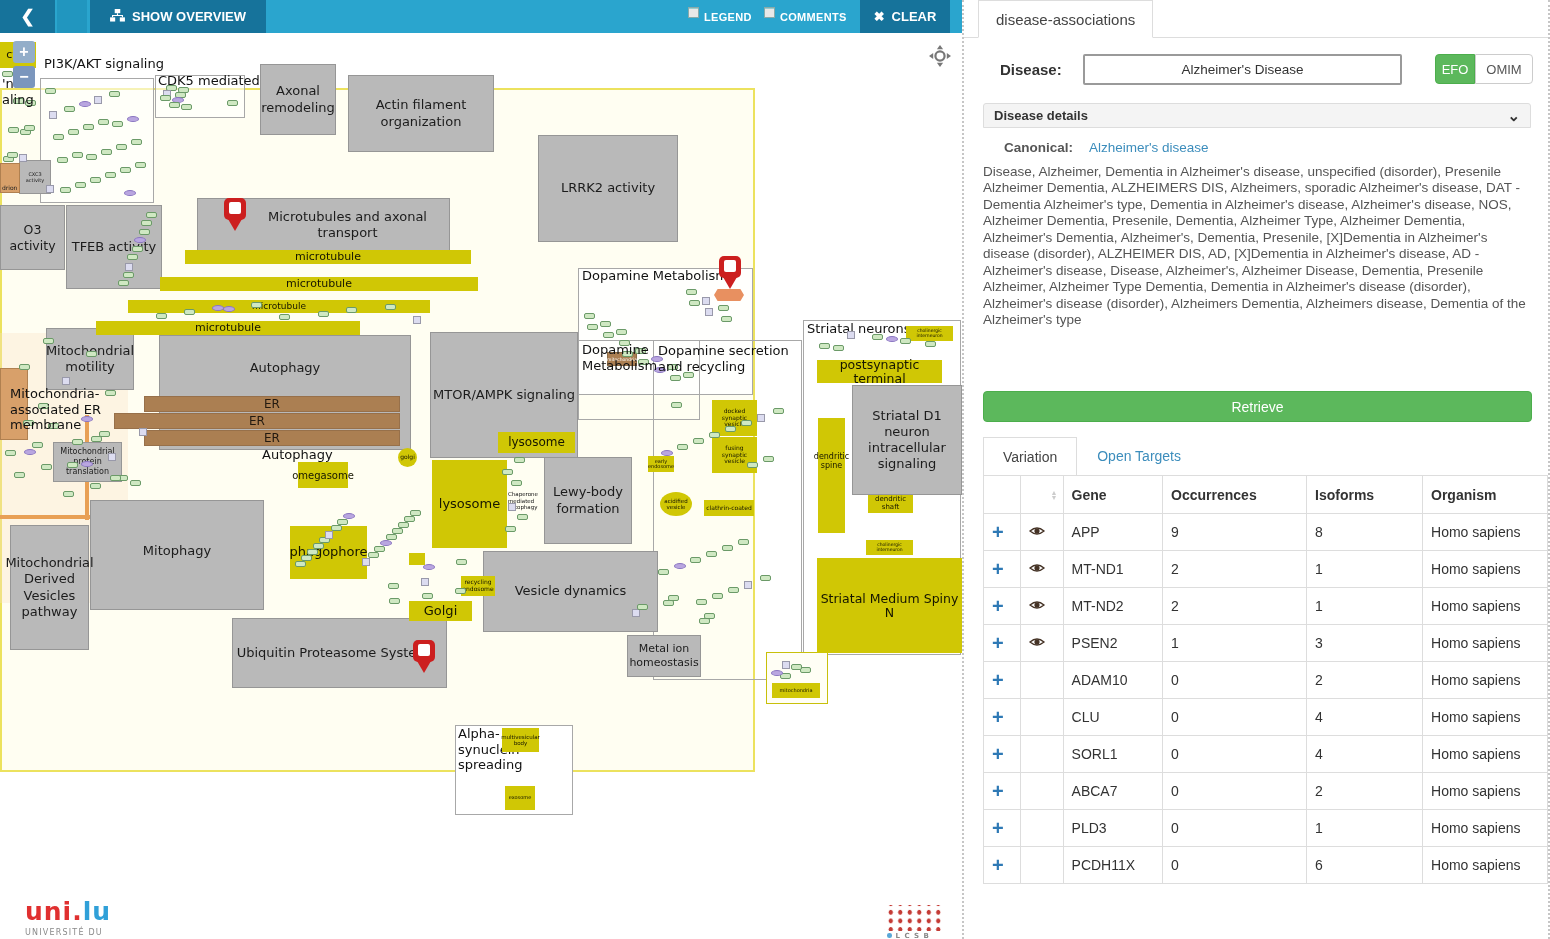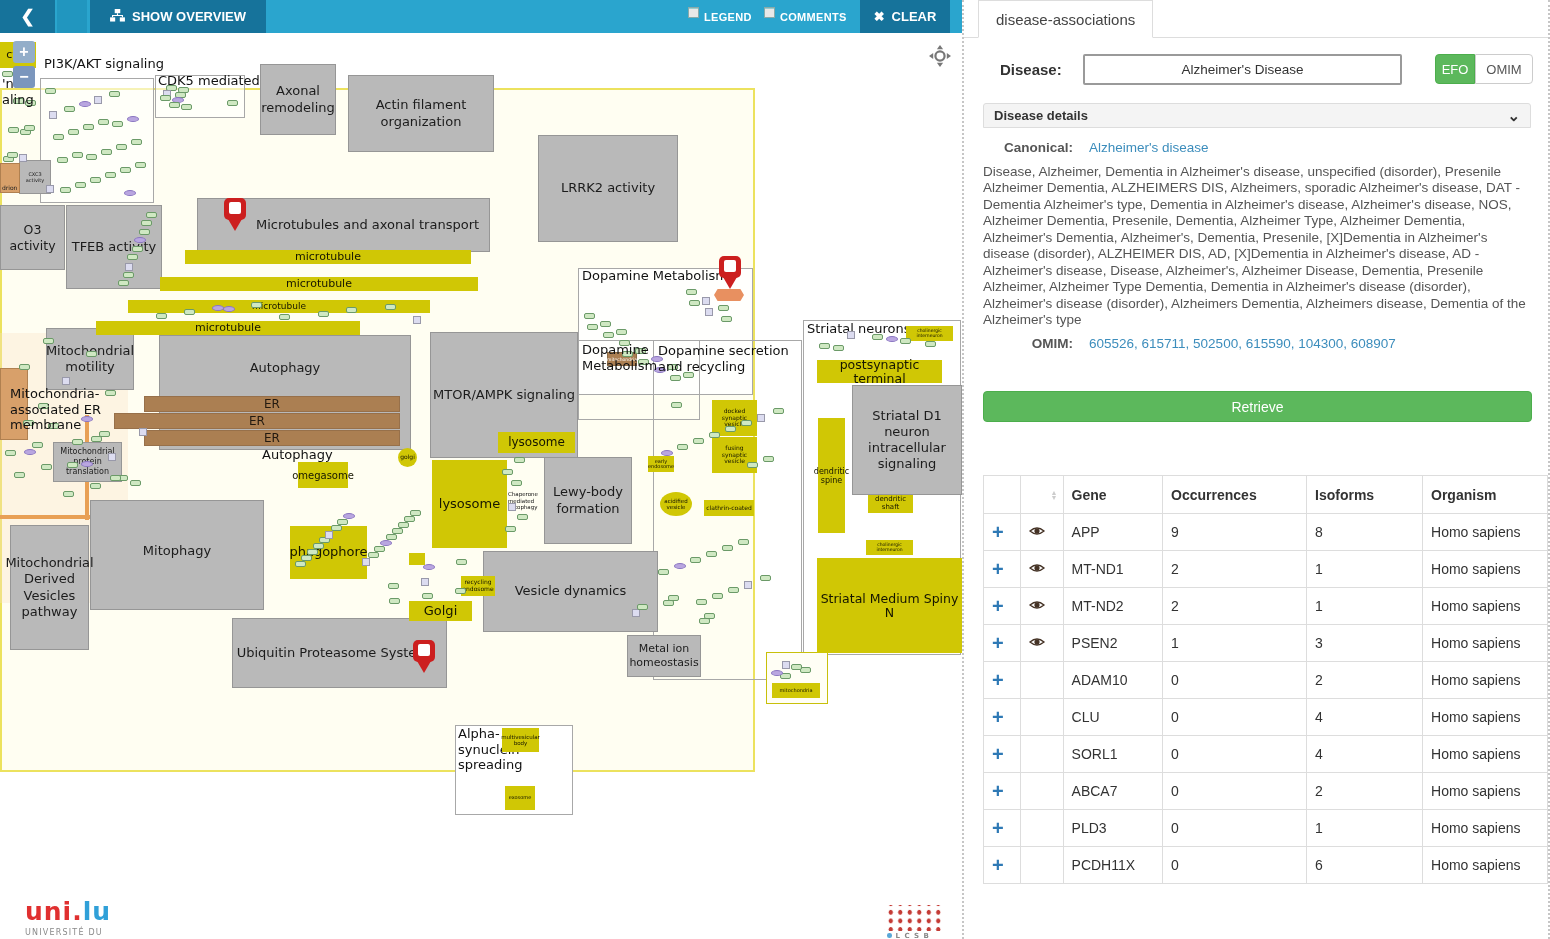--- a/index.html
+++ b/index.html
@@ -163,21 +163,21 @@
 aling</div>
 
     <div class="white-box" style="left:40px;top:45px;width:114px;height:125px;"></div>
     <div class="wb-label" style="left:44px;top:23px;">PI3K/AKT signaling</div>
     <div class="white-box" style="left:155px;top:42px;width:90px;height:43px;"></div>
     <div class="wb-label" style="left:158px;top:40px;">CDK5 mediated</div>
 
     <div class="gray-box" style="left:260px;top:31px;width:76px;height:71px;">Axonal remodeling</div>
     <div class="gray-box" style="left:348px;top:42px;width:146px;height:77px;">Actin filament organization</div>
     <div class="gray-box" style="left:538px;top:102px;width:140px;height:107px;">LRRK2 activity</div>
-    <div class="gray-box" style="left:197px;top:165px;width:293px;height:54px;padding-left:48px;">Microtubules and axonal transport</div>
+    <div class="gray-box" style="left:197px;top:165px;width:253px;height:54px;padding-left:48px;">Microtubules and axonal transport</div>
     <div class="gray-box" style="left:66px;top:172px;width:96px;height:84px;">TFEB activity</div>
     <div class="gray-box" style="left:0;top:172px;width:65px;height:65px;font-size:12.5px;">O3 activity</div>
     <div class="gray-box" style="left:19px;top:127px;width:32px;height:34px;font-size:5px;">CXC3 activity</div>
     <div style="position:absolute;left:0;top:130px;width:20px;height:30px;background:#d8a06a;border:1px solid #b08050;z-index:5;font-size:6px;color:#222;display:flex;align-items:flex-end;padding:1px;">drion</div>
     <div style="position:absolute;left:0;top:335px;width:28px;height:72px;background:#d8a06a;border:1px solid #b08050;z-index:5;"></div>
     <div class="gray-box" style="left:46px;top:295px;width:88px;height:62px;">Mitochondrial motility</div>
     <div class="gray-box" style="left:159px;top:302px;width:252px;height:115px;align-items:flex-start;padding-top:24px;">Autophagy</div>
     <div class="gray-box" style="left:430px;top:299px;width:148px;height:126px;">MTOR/AMPK signaling</div>
     <div class="gray-box" style="left:53px;top:409px;width:69px;height:40px;font-size:8px;">Mitochondrial protein translation</div>
     <div class="gray-box" style="left:90px;top:467px;width:174px;height:110px;align-items:flex-start;padding-top:42px;">Mitophagy</div>
@@ -220,21 +220,21 @@
     <div class="white-box" style="left:578px;top:307px;width:122px;height:80px;background:transparent;"></div>
     <div class="maptext" style="left:582px;top:309px;width:72px;">Dopamine Metabolism</div>
     <div style="position:absolute;left:607px;top:319px;width:30px;height:14px;background:#ab7f52;border:1px solid #8a6a45;z-index:8;font-size:4.5px;color:#fff;display:flex;align-items:center;justify-content:center;">mitochondria</div>
     <div class="white-box" style="left:653px;top:307px;width:149px;height:340px;background:transparent;"></div>
     <div class="maptext" style="left:658px;top:310px;width:140px;">Dopamine secretion and recycling</div>
 
     <div class="white-box" style="left:803px;top:287px;width:158px;height:335px;background:#fff;"></div>
     <div class="wb-label" style="left:807px;top:288px;">Striatal neurons</div>
     <div class="ybox" style="left:906px;top:293px;width:47px;height:15px;font-size:4.5px;">cholinergic interneuron</div>
     <div class="ybox" style="left:817px;top:327px;width:125px;height:23px;font-size:12.5px;">postsynaptic terminal</div>
-    <div class="ybox" style="left:818px;top:385px;width:27px;height:115px;font-size:8px;align-items:flex-start;padding-top:50px;">dendritic spine</div>
+    <div class="ybox" style="left:818px;top:385px;width:27px;height:115px;font-size:8px;align-items:flex-start;padding-top:35px;">dendritic spine</div>
     <div class="ybox" style="left:868px;top:462px;width:45px;height:18px;font-size:7px;">dendritic shaft</div>
     <div class="ybox" style="left:866px;top:507px;width:47px;height:15px;font-size:4.5px;">cholinergic interneuron</div>
     <div class="ybox" style="left:817px;top:525px;width:145px;height:95px;font-size:12.5px;overflow:hidden;">Striatal Medium Spiny N</div>
 
     <div style="position:absolute;left:766px;top:619px;width:62px;height:52px;border:1px solid #c8c00a;background:#fffef5;z-index:6;"></div>
     <div class="ybox" style="left:772px;top:650px;width:48px;height:15px;font-size:5px;">mitochondria</div>
 
     <div class="white-box" style="left:455px;top:692px;width:118px;height:90px;background:#fff;z-index:10;"></div>
     <div class="maptext" style="left:458px;top:693px;width:90px;z-index:12;">Alpha-synuclein spreading</div>
     <div class="ybox" style="left:502px;top:695px;width:37px;height:24px;font-size:5.5px;z-index:12;">multivesicular body</div>
@@ -474,28 +474,30 @@
     </div>
 
     <div class="dd-body">
       <div class="d-row">
         <div class="d-label">Canonical:</div>
         <div class="d-value"><a class="link">Alzheimer's disease</a></div>
       </div>
       <div class="d-row">
         <div class="d-value">Disease, Alzheimer, Dementia in Alzheimer's disease, unspecified (disorder), Presenile Alzheimer Dementia, ALZHEIMERS DIS, Alzheimers, sporadic Alzheimer's disease, DAT - Dementia Alzheimer's type, Dementia in Alzheimer's disease, Alzheimer's disease, NOS, Alzheimer Dementia, Presenile, Dementia, Alzheimer Type, Alzheimer Dementia, Alzheimer's Dementia, Alzheimer's, Dementia, Presenile, [X]Dementia in Alzheimer's disease (disorder), ALZHEIMER DIS, AD, [X]Dementia in Alzheimer's disease, AD - Alzheimer's disease, Disease, Alzheimer's, Alzheimer Disease, Dementia, Presenile Alzheimer, Alzheimer Type Dementia, Dementia in Alzheimer's disease (disorder), Alzheimer's disease (disorder), Alzheimers Dementia, Alzheimers disease, Dementia of the Alzheimer's type</div>
       </div>
-      <div class="d-row">
-        <div class="d-label">OMIM:</div>
-        <div class="d-value"><a class="link">605526, 615711, 502500, 615590, 104300, 608907</a></div>
-      </div>
     </div>
 
     <button class="retrieve">Retrieve</button>
 
+    <div class="subtabs">
+      <div class="subtab-active">Variation</div>
+      <div class="subtab-link">
+          <a class="link">Open Targets</a>
+        </div>
+    </div>
 
     <table class="gtable">
       <colgroup>
           <col style="width:37px">
           <col style="width:43px">
           <col style="width:100px">
           <col style="width:145px">
           <col style="width:117px">
           <col style="width:126px">
         </colgroup>

